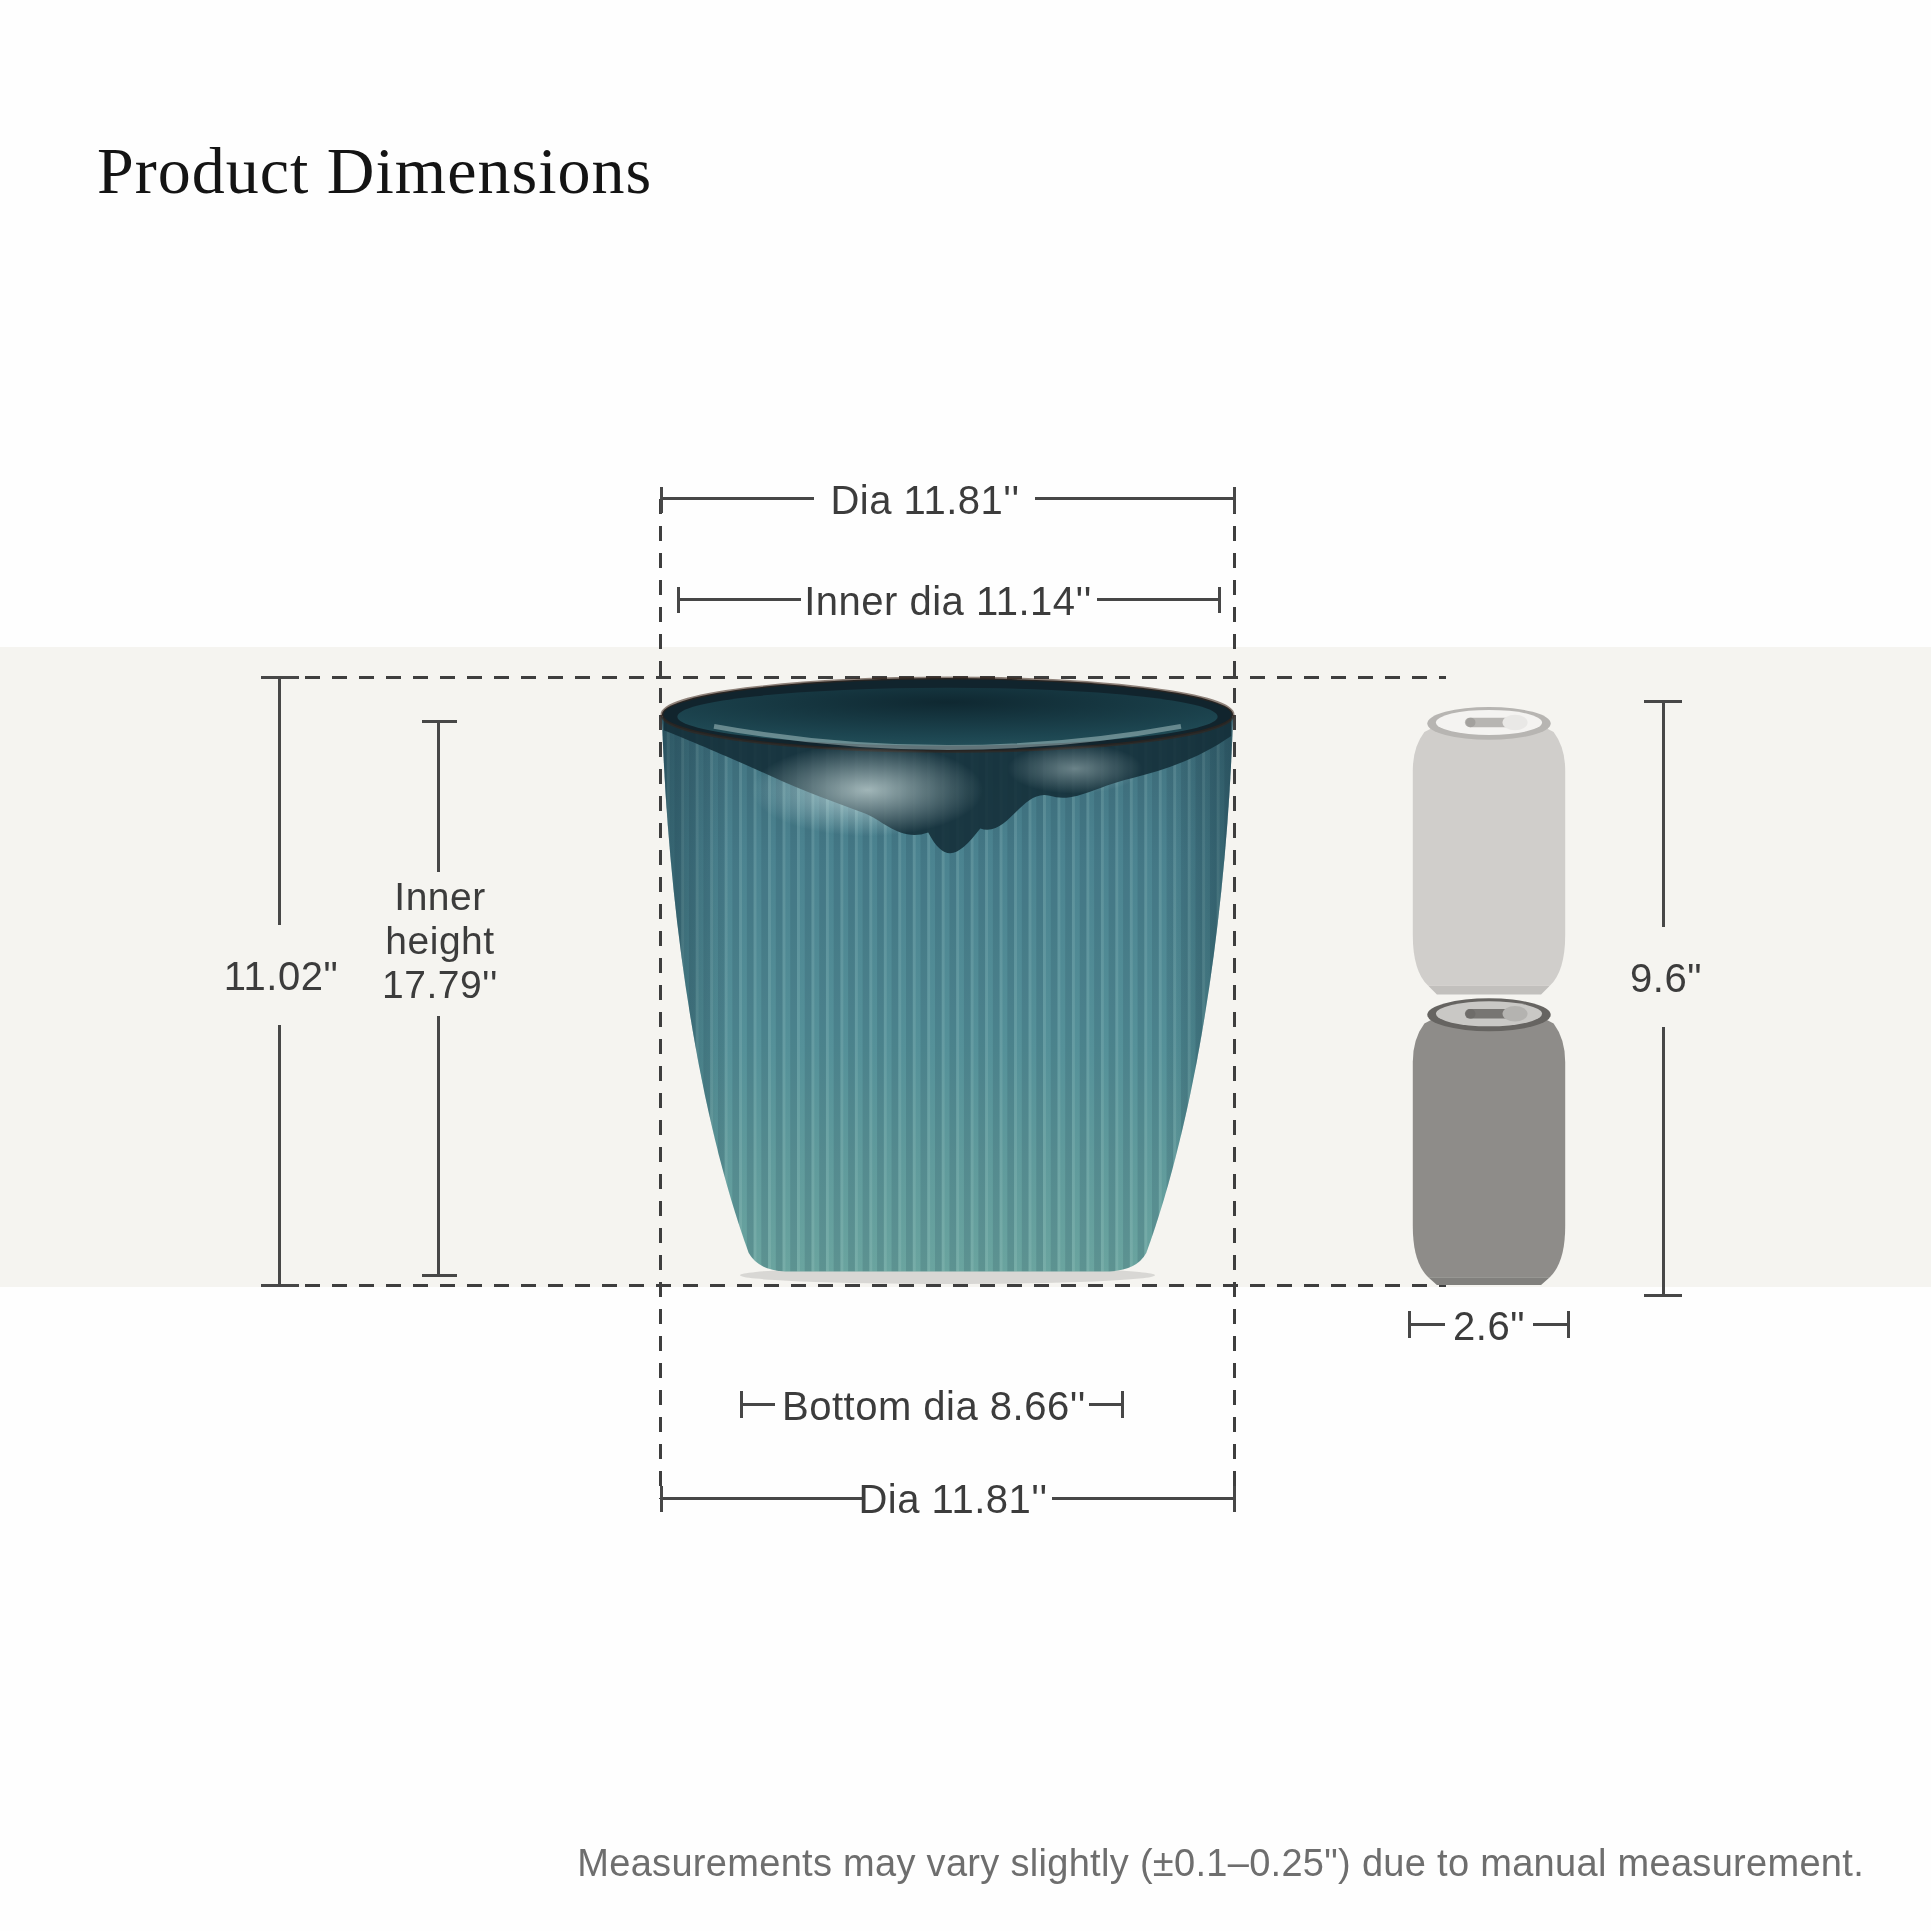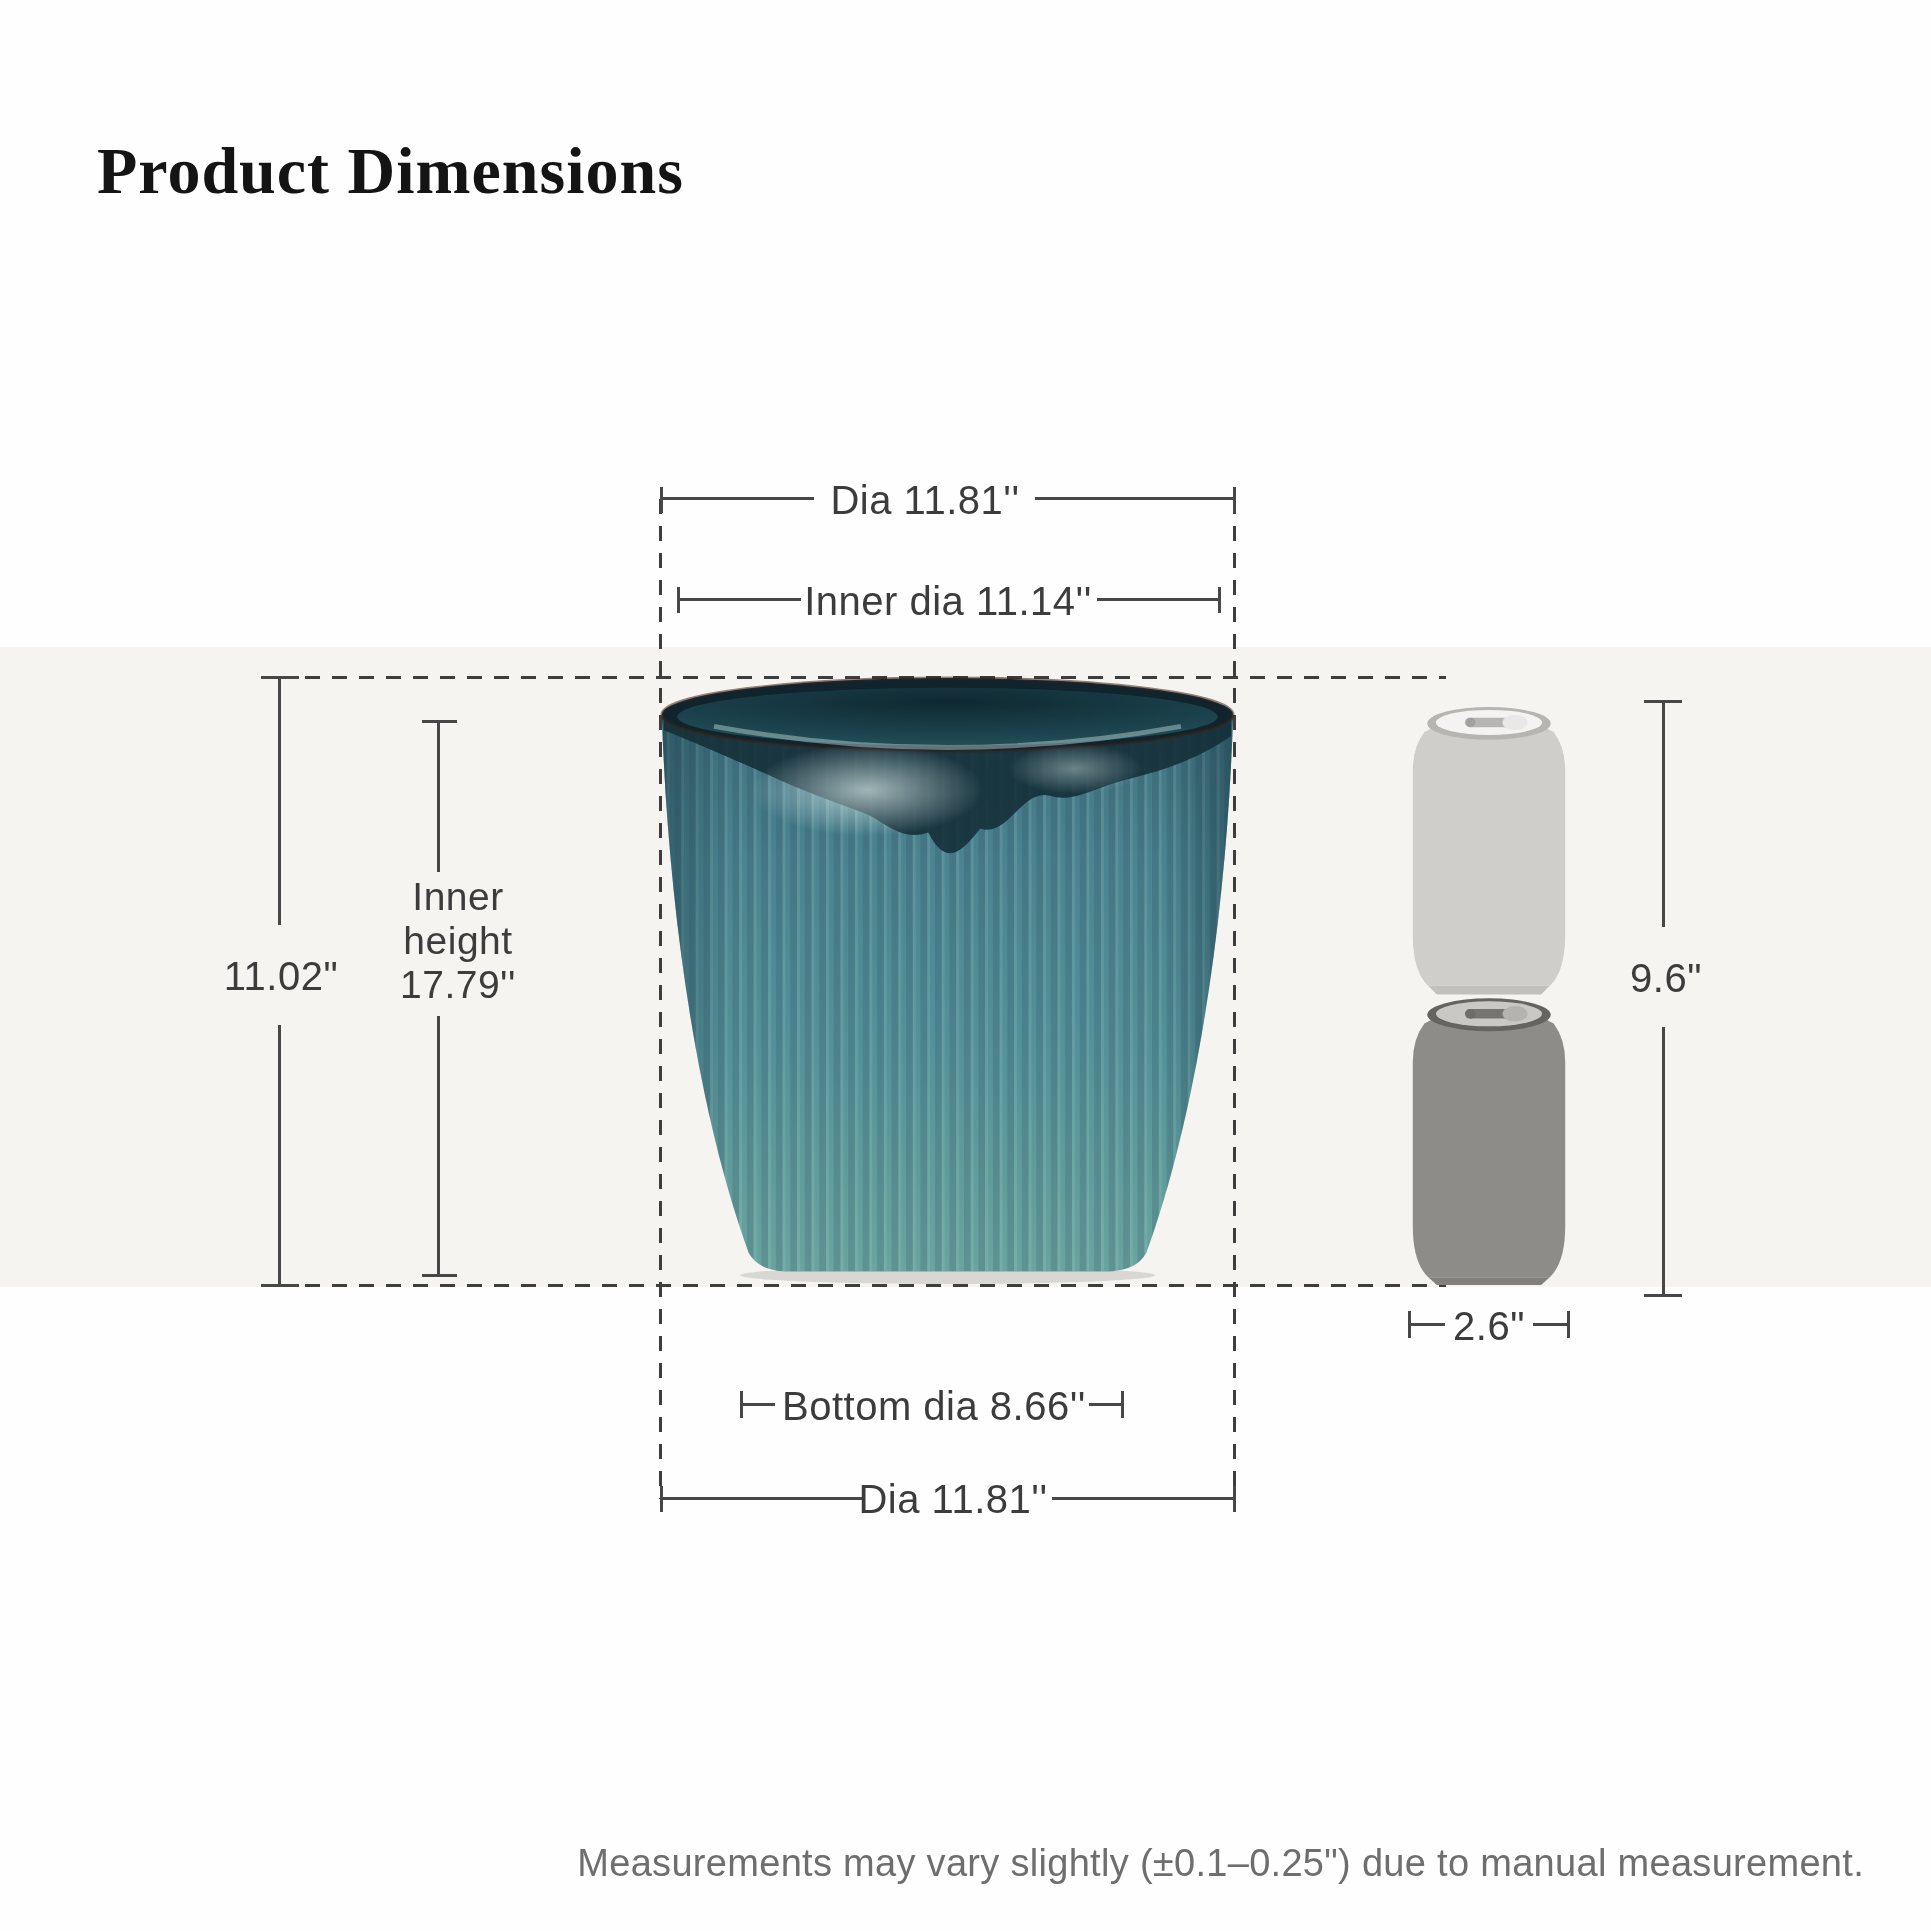--- a/index.html
+++ b/index.html
@@ -20,21 +20,21 @@
   .dim-label{
     position:absolute;transform:translate(-50%,-50%);
     font-size:40px;color:#3c3c3c;letter-spacing:0.5px;white-space:nowrap;
   }
   .dim-label-block{
     position:absolute;transform:translate(-50%,-50%);
     font-size:39px;color:#3c3c3c;letter-spacing:0.5px;text-align:center;line-height:44px;
   }
   .page-title{
     position:absolute;left:97px;top:89px;
-    font-family:"Liberation Serif",serif;font-weight:700;font-size:66px;
+    font-family:"Liberation Serif",serif;font-weight:400;font-size:66px;
     color:#141414;letter-spacing:1px;
   }
   .footnote{
     position:absolute;right:67px;top:1842px;
     font-size:38px;color:#6e6e6e;letter-spacing:0.3px;
   }
 </style>
 </head>
 <body>
 
@@ -134,21 +134,21 @@
 <div class="vtick" style="left:1218px;top:587px;height:26px;"></div>
 
 <div class="htick" style="left:261px;top:676px;width:38px;"></div>
 <div class="vline" style="left:278px;top:678px;height:247px;"></div>
 <div class="dim-label" style="left:281px;top:976px;">11.02"</div>
 <div class="vline" style="left:278px;top:1025px;height:262px;"></div>
 <div class="htick" style="left:261px;top:1284px;width:38px;"></div>
 
 <div class="htick" style="left:422px;top:720px;width:35px;"></div>
 <div class="vline" style="left:437px;top:723px;height:149px;"></div>
-<div class="dim-label-block" style="left:440px;top:941px;margin-left:18px;">
+<div class="dim-label-block" style="left:440px;top:941px;">
   <div>Inner</div>
   <div>height</div>
   <div>17.79''</div>
 </div>
 <div class="vline" style="left:437px;top:1016px;height:261px;"></div>
 <div class="htick" style="left:422px;top:1274px;width:35px;"></div>
 
 <div class="htick" style="left:1644px;top:700px;width:38px;"></div>
 <div class="vline" style="left:1662px;top:703px;height:224px;"></div>
 <div class="dim-label" style="left:1666px;top:978px;">9.6"</div>

